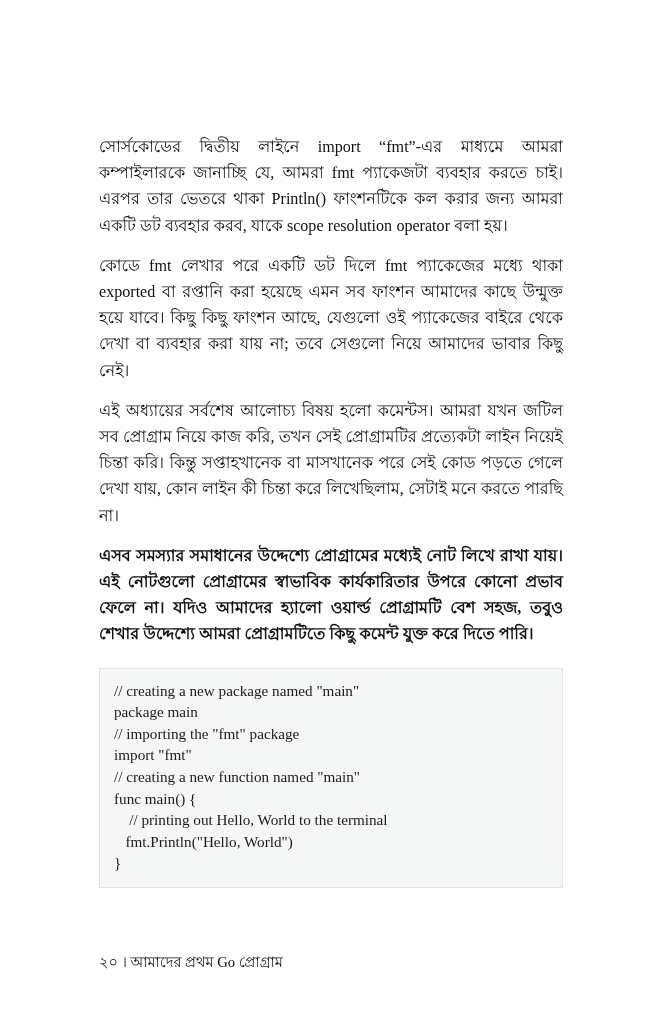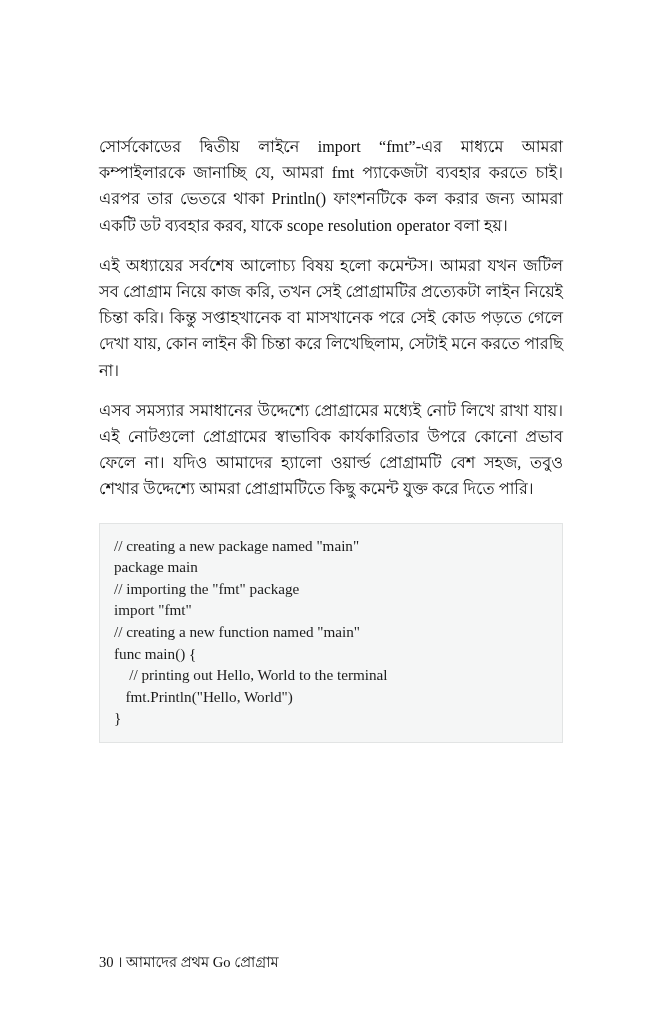--- a/index.html
+++ b/index.html
@@ -40,20 +40,21 @@
     font-size: 16.1px;
     line-height: 26.2px;
     text-align: justify;
     text-justify: inter-word;
     letter-spacing: 0;
     color: #111111;
     word-spacing: 0.2px;
   }
   .para:last-of-type {
     margin-bottom: 0;
+    font-weight: bold;
   }
 
   .codeblock {
     margin-top: 20px;
     box-sizing: border-box;
     width: 464px;
     background: #f5f6f6;
     border: 1px solid #e2e4e4;
     padding: 11px 14px 13px 14px;
   }
@@ -80,20 +81,21 @@
 </style>
 </head>
 <body>
 
 <div class="page">
 
   <div class="content">
 
     <p class="para">সোর্সকোডের দ্বিতীয় লাইনে import “fmt”-এর মাধ্যমে আমরা কম্পাইলারকে জানাচ্ছি যে, আমরা fmt প্যাকেজটা ব্যবহার করতে চাই। এরপর তার ভেতরে থাকা Println() ফাংশনটিকে কল করার জন্য আমরা একটি ডট ব্যবহার করব, যাকে scope resolution operator বলা হয়।</p>
 
+    <p class="para">কোডে fmt লেখার পরে একটি ডট দিলে fmt প্যাকেজের মধ্যে থাকা exported বা রপ্তানি করা হয়েছে এমন সব ফাংশন আমাদের কাছে উন্মুক্ত হয়ে যাবে। কিছু কিছু ফাংশন আছে, যেগুলো ওই প্যাকেজের বাইরে থেকে দেখা বা ব্যবহার করা যায় না; তবে সেগুলো নিয়ে আমাদের ভাবার কিছু নেই।</p>
 
 
 
     <p class="para">এই অধ্যায়ের সর্বশেষ আলোচ্য বিষয় হলো কমেন্টস। আমরা যখন জটিল সব প্রোগ্রাম নিয়ে কাজ করি, তখন সেই প্রোগ্রামটির প্রত্যেকটা লাইন নিয়েই চিন্তা করি। কিন্তু সপ্তাহখানেক বা মাসখানেক পরে সেই কোড পড়তে গেলে দেখা যায়, কোন লাইন কী চিন্তা করে লিখেছিলাম, সেটাই মনে করতে পারছি না।</p>
 
     <p class="para">এসব সমস্যার সমাধানের উদ্দেশ্যে প্রোগ্রামের মধ্যেই নোট লিখে রাখা যায়। এই নোটগুলো প্রোগ্রামের স্বাভাবিক কার্যকারিতার উপরে কোনো প্রভাব ফেলে না। যদিও আমাদের হ্যালো ওয়ার্ল্ড প্রোগ্রামটি বেশ সহজ, তবুও শেখার উদ্দেশ্যে আমরা প্রোগ্রামটিতে কিছু কমেন্ট যুক্ত করে দিতে পারি।</p>
 
     <div class="codeblock">
       <pre>// creating a new package named "main"
 package main
@@ -101,15 +103,15 @@
 import "fmt"
 // creating a new function named "main"
 func main() {
     // printing out Hello, World to the terminal
    fmt.Println("Hello, World")
 }</pre>
     </div>
 
   </div>
 
-  <div class="footer">30 । আমাদের প্রথম Go প্রোগ্রাম</div>
+  <div class="footer">২০ । আমাদের প্রথম Go প্রোগ্রাম</div>
 
 </div>
 
 </body></html>

